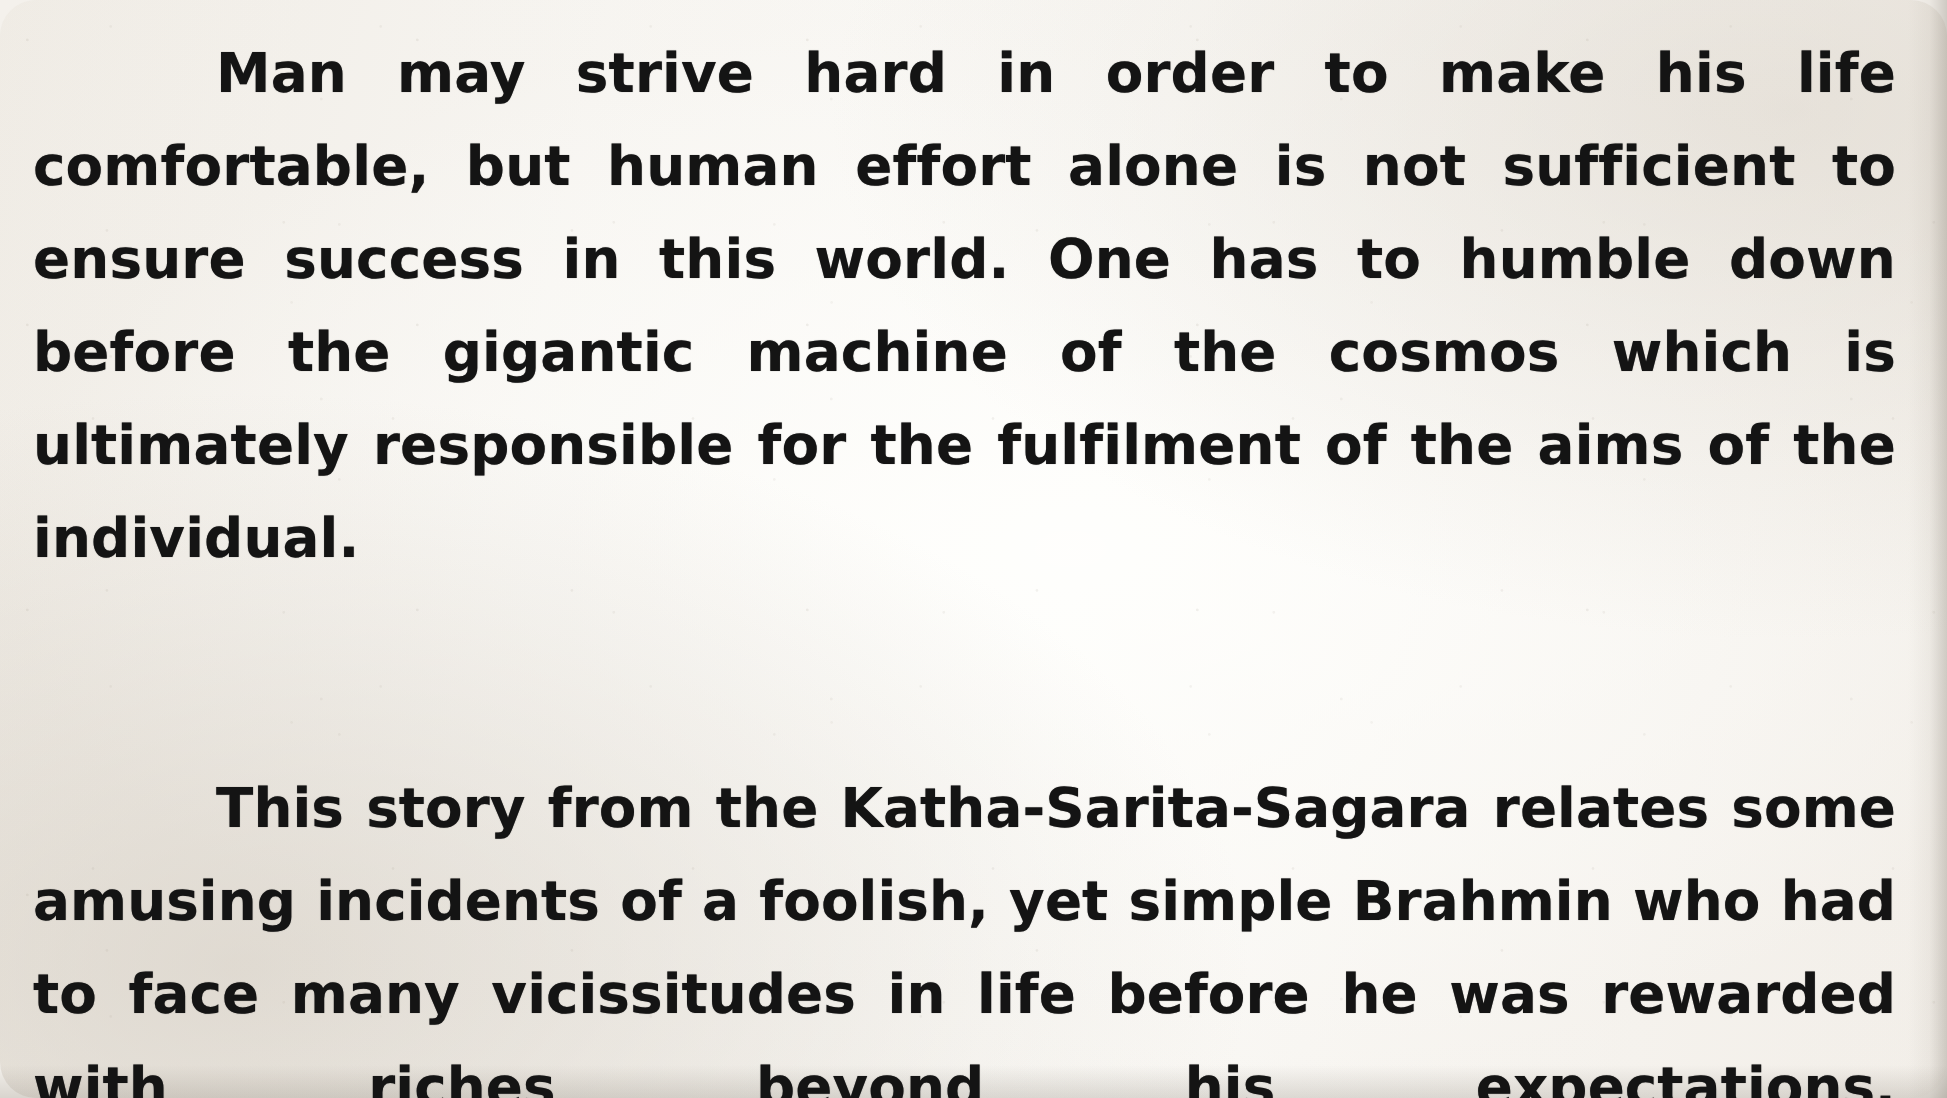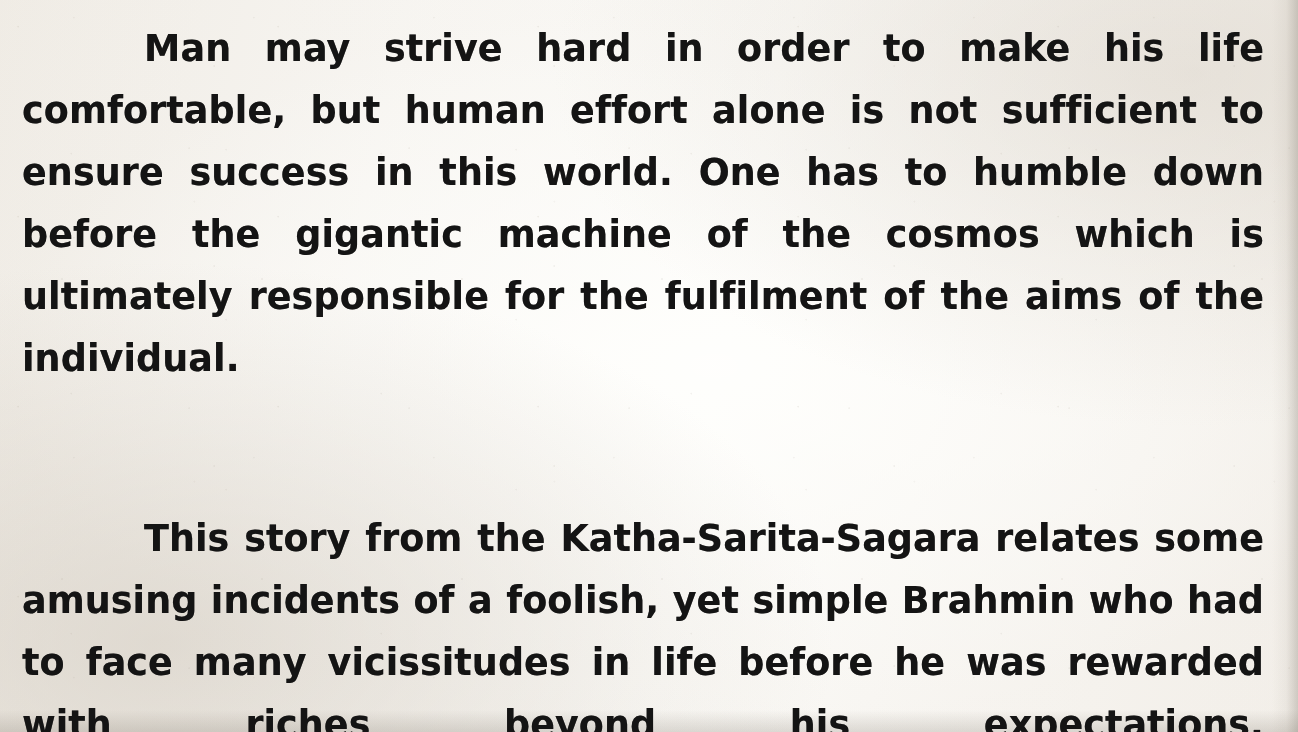--- a/index.html
+++ b/index.html
@@ -17,20 +17,21 @@
     position: relative;
     width: 1298px;
     height: 732px;
     box-sizing: border-box;
     background:
       radial-gradient(ellipse at 12% 88%, rgba(206,198,186,0.55) 0%, rgba(206,198,186,0) 42%),
       radial-gradient(ellipse at 92% 10%, rgba(210,202,190,0.42) 0%, rgba(210,202,190,0) 38%),
       radial-gradient(ellipse at 55% 50%, rgba(255,255,253,0.9) 0%, rgba(244,241,236,0.1) 70%),
       linear-gradient(102deg, #efebe4 0%, #f7f5f1 28%, #fbfaf7 55%, #f2eee8 100%);
     padding: 18px 34px 10px 22px;
+    border-radius: 24px;
   }
   
   .noise {
     position: absolute;
     inset: 0;
     pointer-events: none;
     opacity: 0.5;
     background-image:
       radial-gradient(circle at 7% 14%, rgba(150,140,125,0.25) 0.6px, transparent 1.2px),
       radial-gradient(circle at 23% 64%, rgba(150,140,125,0.22) 0.6px, transparent 1.2px),

